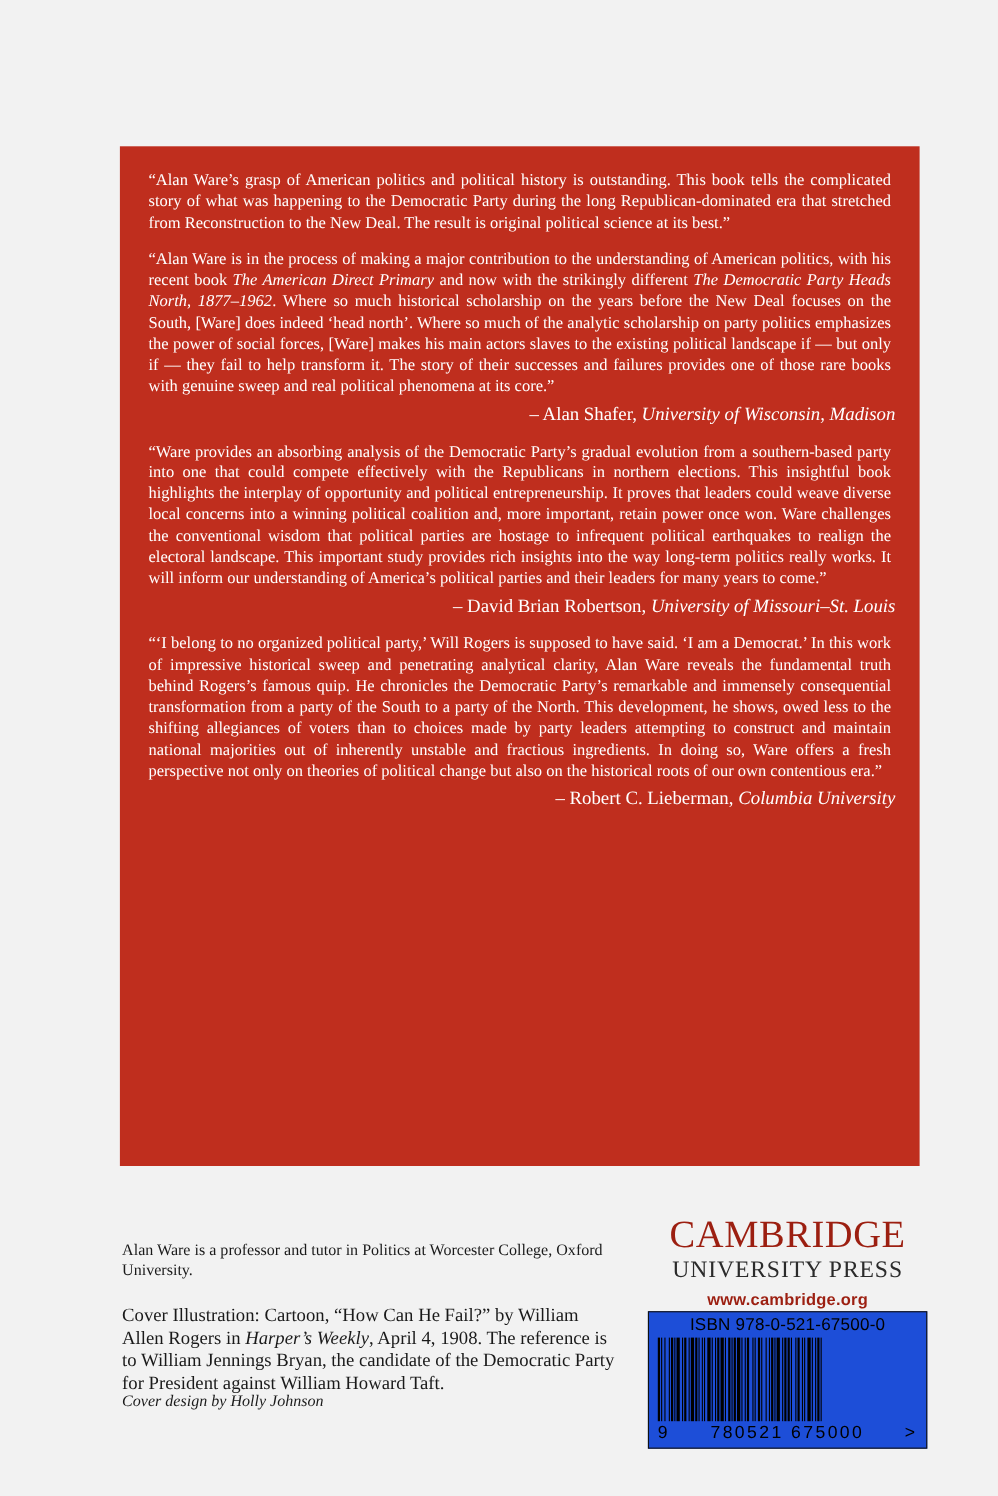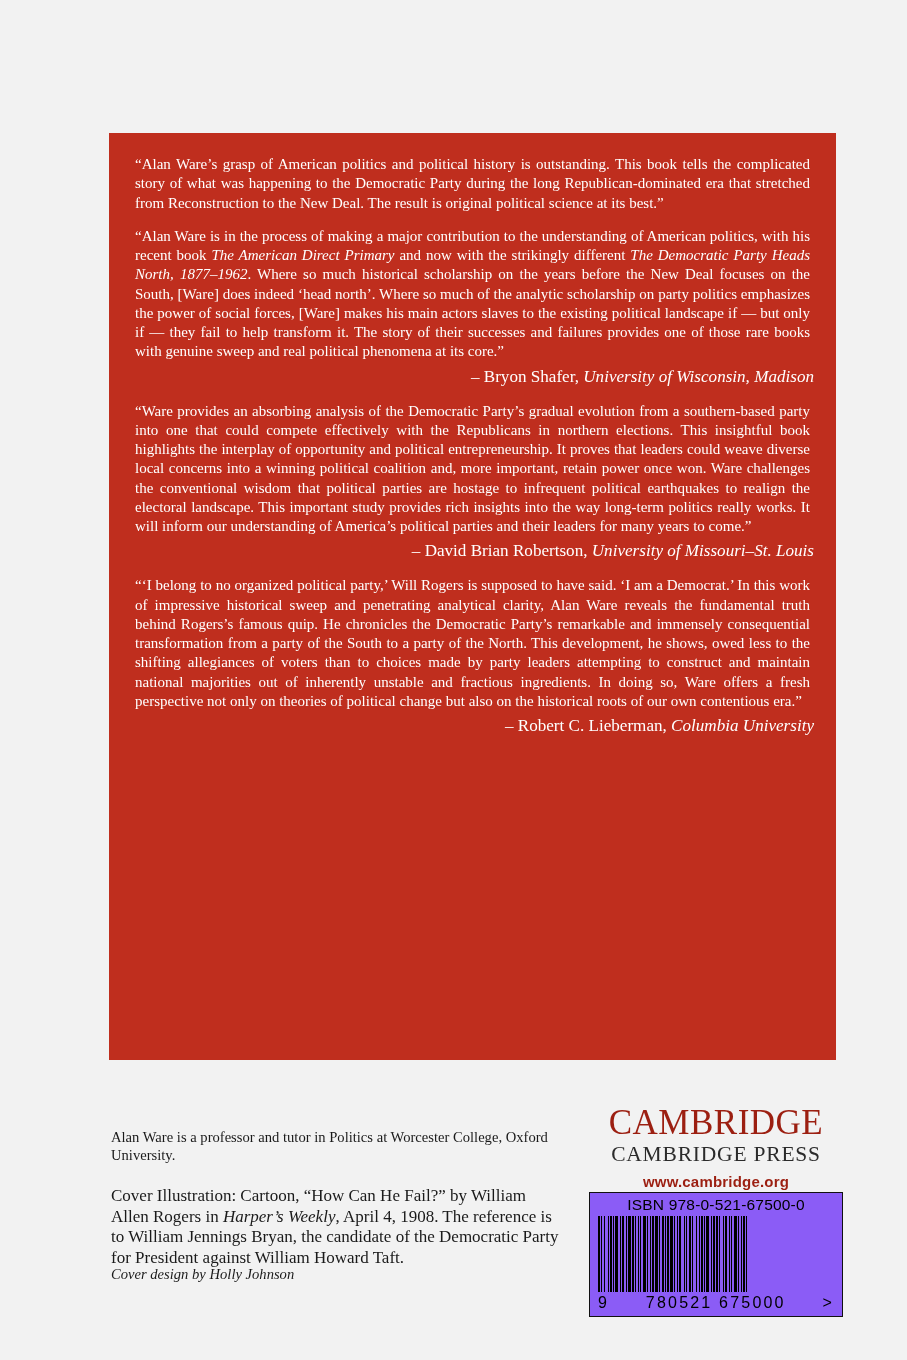--- a/index.html
+++ b/index.html
@@ -126,21 +126,21 @@
     letter-spacing: 0.2px;
   }
 
   
   .barcode-box {
     position: absolute;
     left: 589px;
     top: 132px;
     width: 254px;
     height: 125px;
-    background: #8b5cf6;
+    background: #1d4ed8;
     border: 1px solid #111;
     box-sizing: border-box;
     padding: 3px 6px 2px 6px;
   }
   .isbn-text {
     font-family: "Liberation Sans", sans-serif;
     font-size: 15.5px;
     color: #000;
     text-align: center;
     letter-spacing: 0.2px;
@@ -175,21 +175,21 @@
 
   <div class="blurb-panel">
 
     <div class="quote-block">
       <p class="quote-text">“Alan Ware’s grasp of American politics and political history is outstanding. This book tells the complicated story of what was happening to the Democratic Party during the long Republican-dominated era that stretched from Reconstruction to the New Deal. The result is original political science at its best.”</p>
     </div>
 
     <div class="quote-block">
       <p class="quote-text"><span>“Alan Ware is in the process of making a major contribution to the understanding of American politics, with his recent book </span><span class="ital">The American Direct Primary</span><span> and now with the strikingly different </span><span class="ital">The Democratic Party Heads North, 1877–1962</span><span>. Where so much historical scholarship on the years before the New Deal focuses on the South, [Ware] does indeed ‘head north’. Where so much of the analytic scholarship on party politics emphasizes the power of social forces, [Ware] makes his main actors slaves to the existing political landscape if — but only if — they fail to help transform it. The story of their successes and failures provides one of those rare books with genuine sweep and real political phenomena at its core.”</span></p>
       <div class="attribution">
-        <span>– Bryon Shafer,</span>
+        <span>– Alan Shafer,</span>
         <span class="src">University of Wisconsin, Madison</span>
       </div>
     </div>
 
     <div class="quote-block">
       <p class="quote-text">“Ware provides an absorbing analysis of the Democratic Party’s gradual evolution from a southern-based party into one that could compete effectively with the Republicans in northern elections. This insightful book highlights the interplay of opportunity and political entrepreneurship. It proves that leaders could weave diverse local concerns into a winning political coalition and, more important, retain power once won. Ware challenges the conventional wisdom that political parties are hostage to infrequent political earthquakes to realign the electoral landscape. This important study provides rich insights into the way long-term politics really works. It will inform our understanding of America’s political parties and their leaders for many years to come.”</p>
       <div class="attribution">
         <span>– David Brian Robertson,</span>
         <span class="src">University of Missouri–St. Louis</span>
       </div>
@@ -208,21 +208,21 @@
   <div class="bottom">
 
     <div class="author-note">Alan Ware is a professor and tutor in Politics at Worcester College, Oxford University.</div>
 
     <div class="cover-illustration"><span>Cover Illustration: Cartoon, “How Can He Fail?” by William Allen Rogers in </span><span class="ital">Harper’s Weekly</span><span>, April 4, 1908. The reference is to William Jennings Bryan, the candidate of the Democratic Party for President against William Howard Taft.</span></div>
 
     <div class="cover-design">Cover design by Holly Johnson</div>
 
     <div class="publisher">
       <div class="pub-name">CAMBRIDGE</div>
-      <div class="pub-sub">CAMBRIDGE PRESS</div>
+      <div class="pub-sub">UNIVERSITY PRESS</div>
       <div class="pub-url">www.cambridge.org</div>
     </div>
 
     <div class="barcode-box">
       <div class="isbn-text">ISBN 978-0-521-67500-0</div>
       <div class="bars" id="bars">
           <span style="width:2px;background:#000"></span>
           <span style="width:1px;background:transparent"></span>
           <span style="width:1px;background:#000"></span>
           <span style="width:2px;background:transparent"></span>

